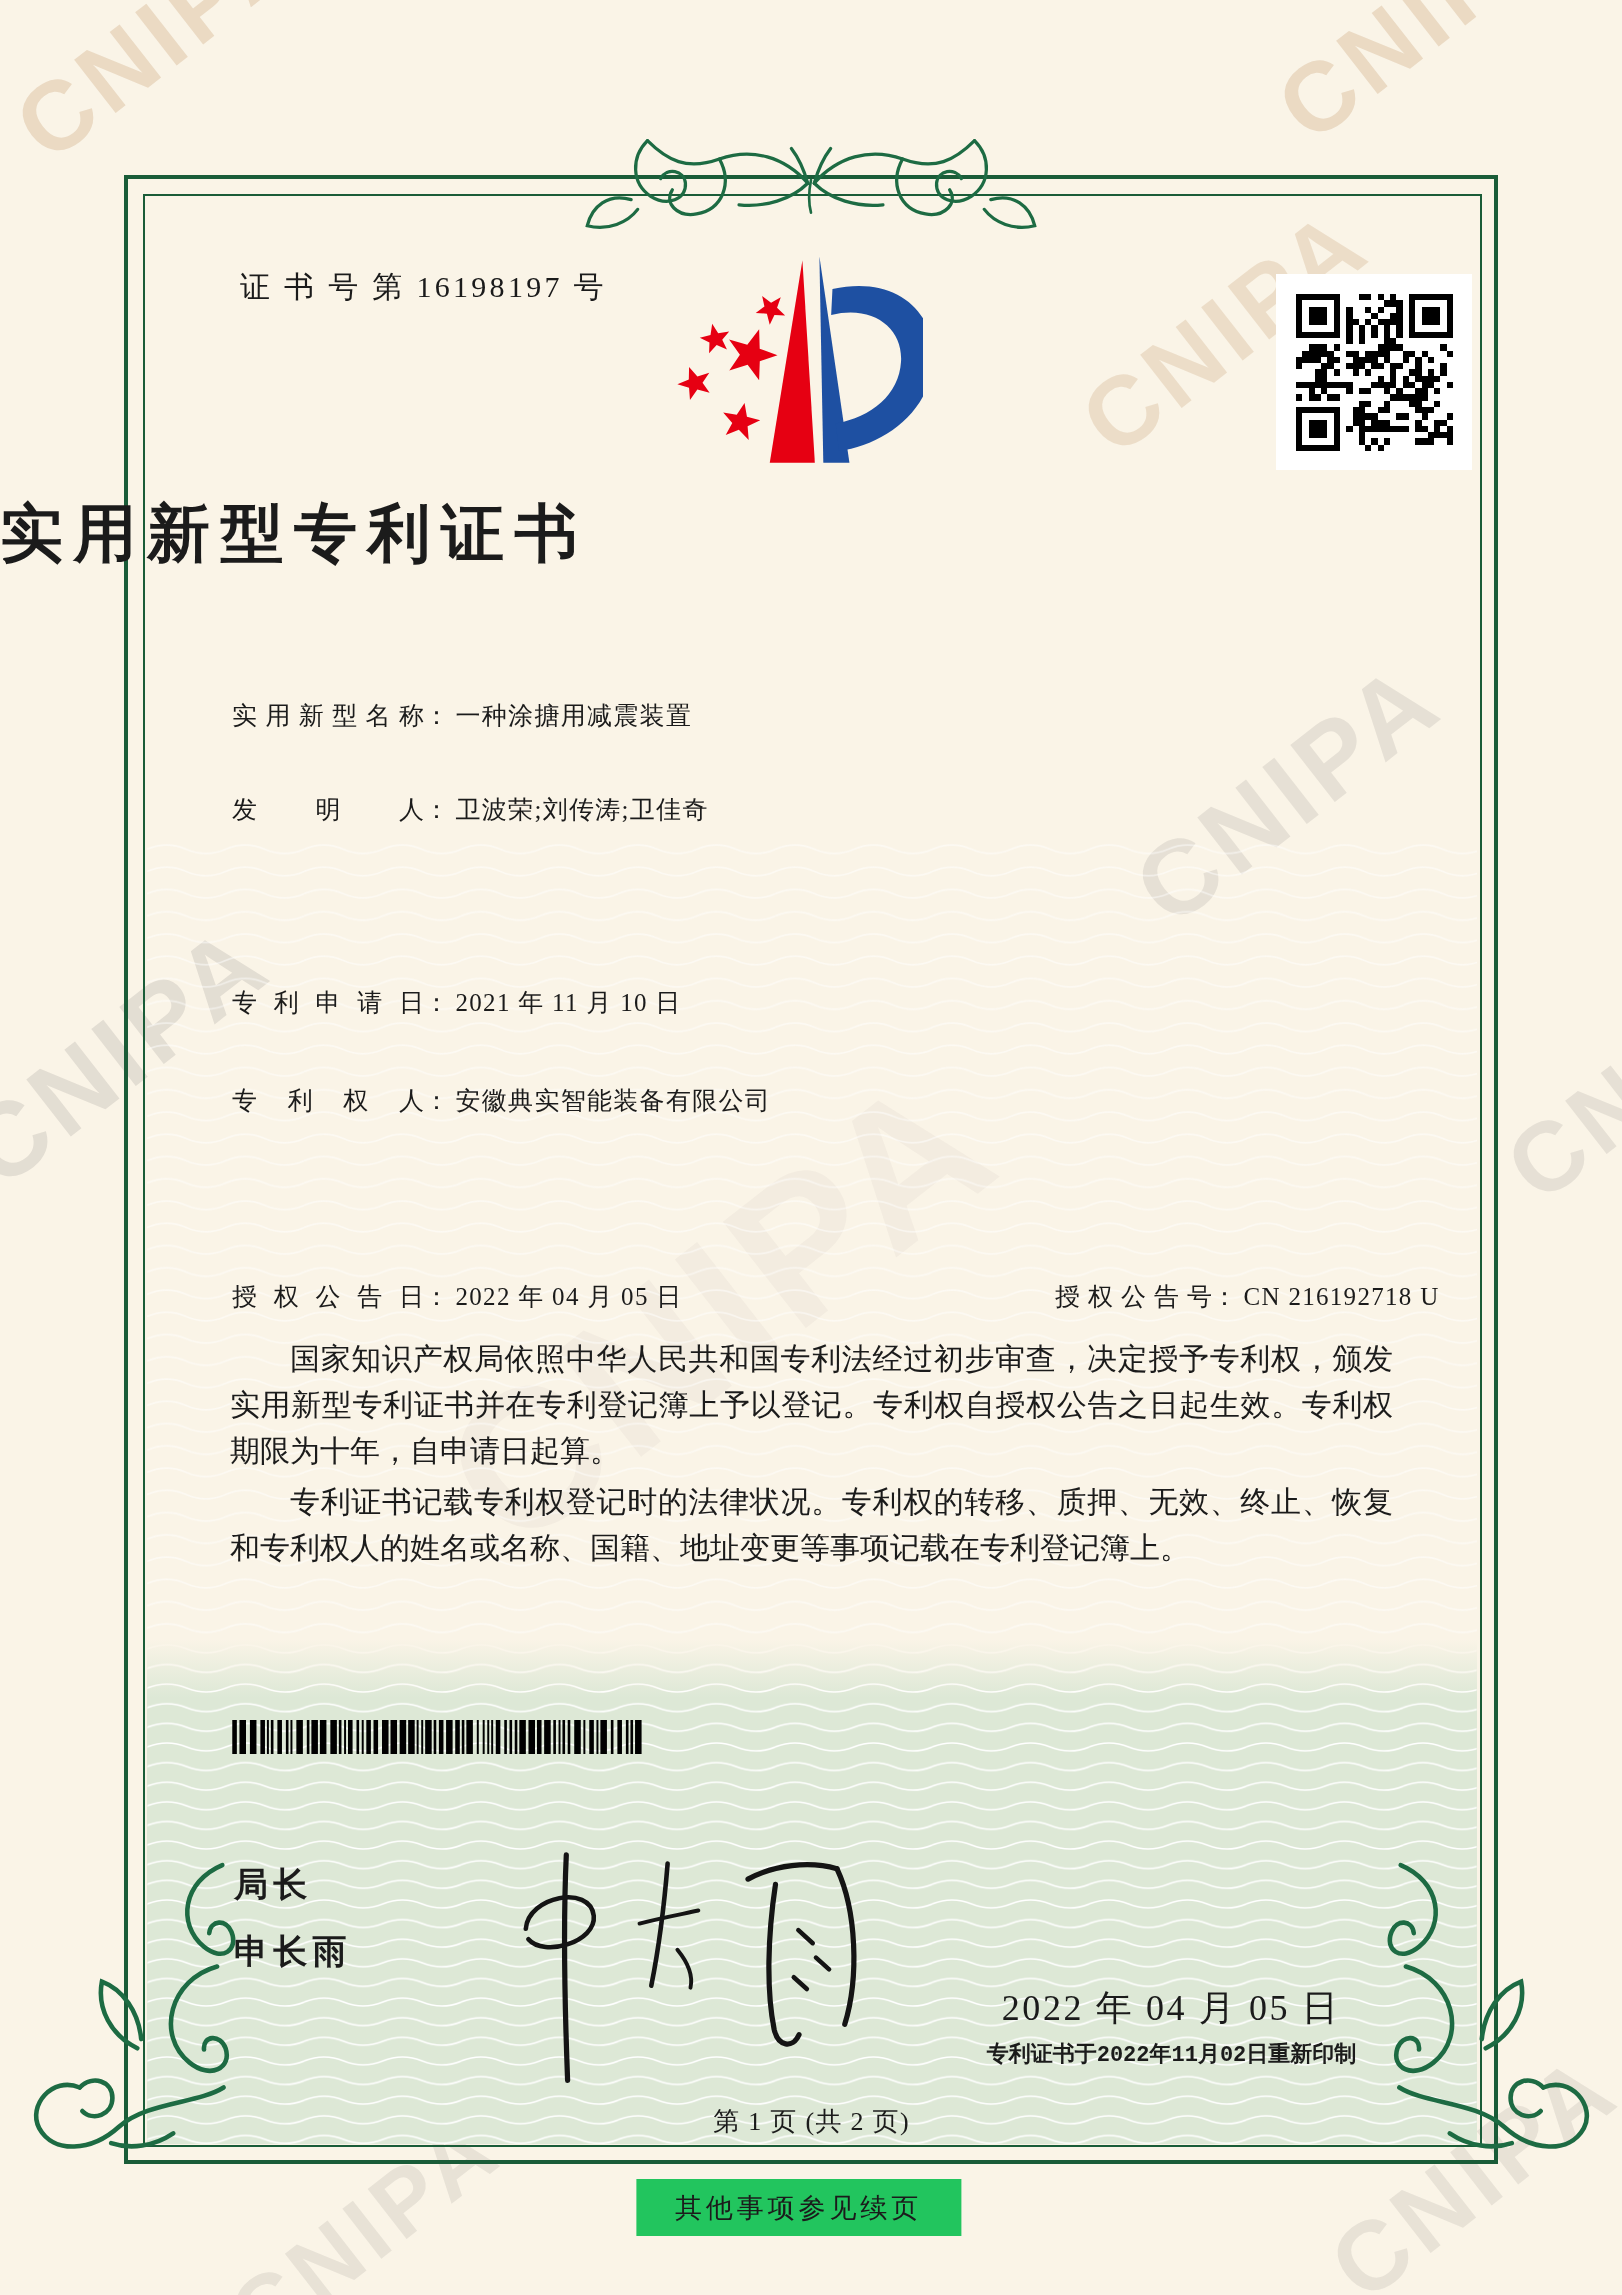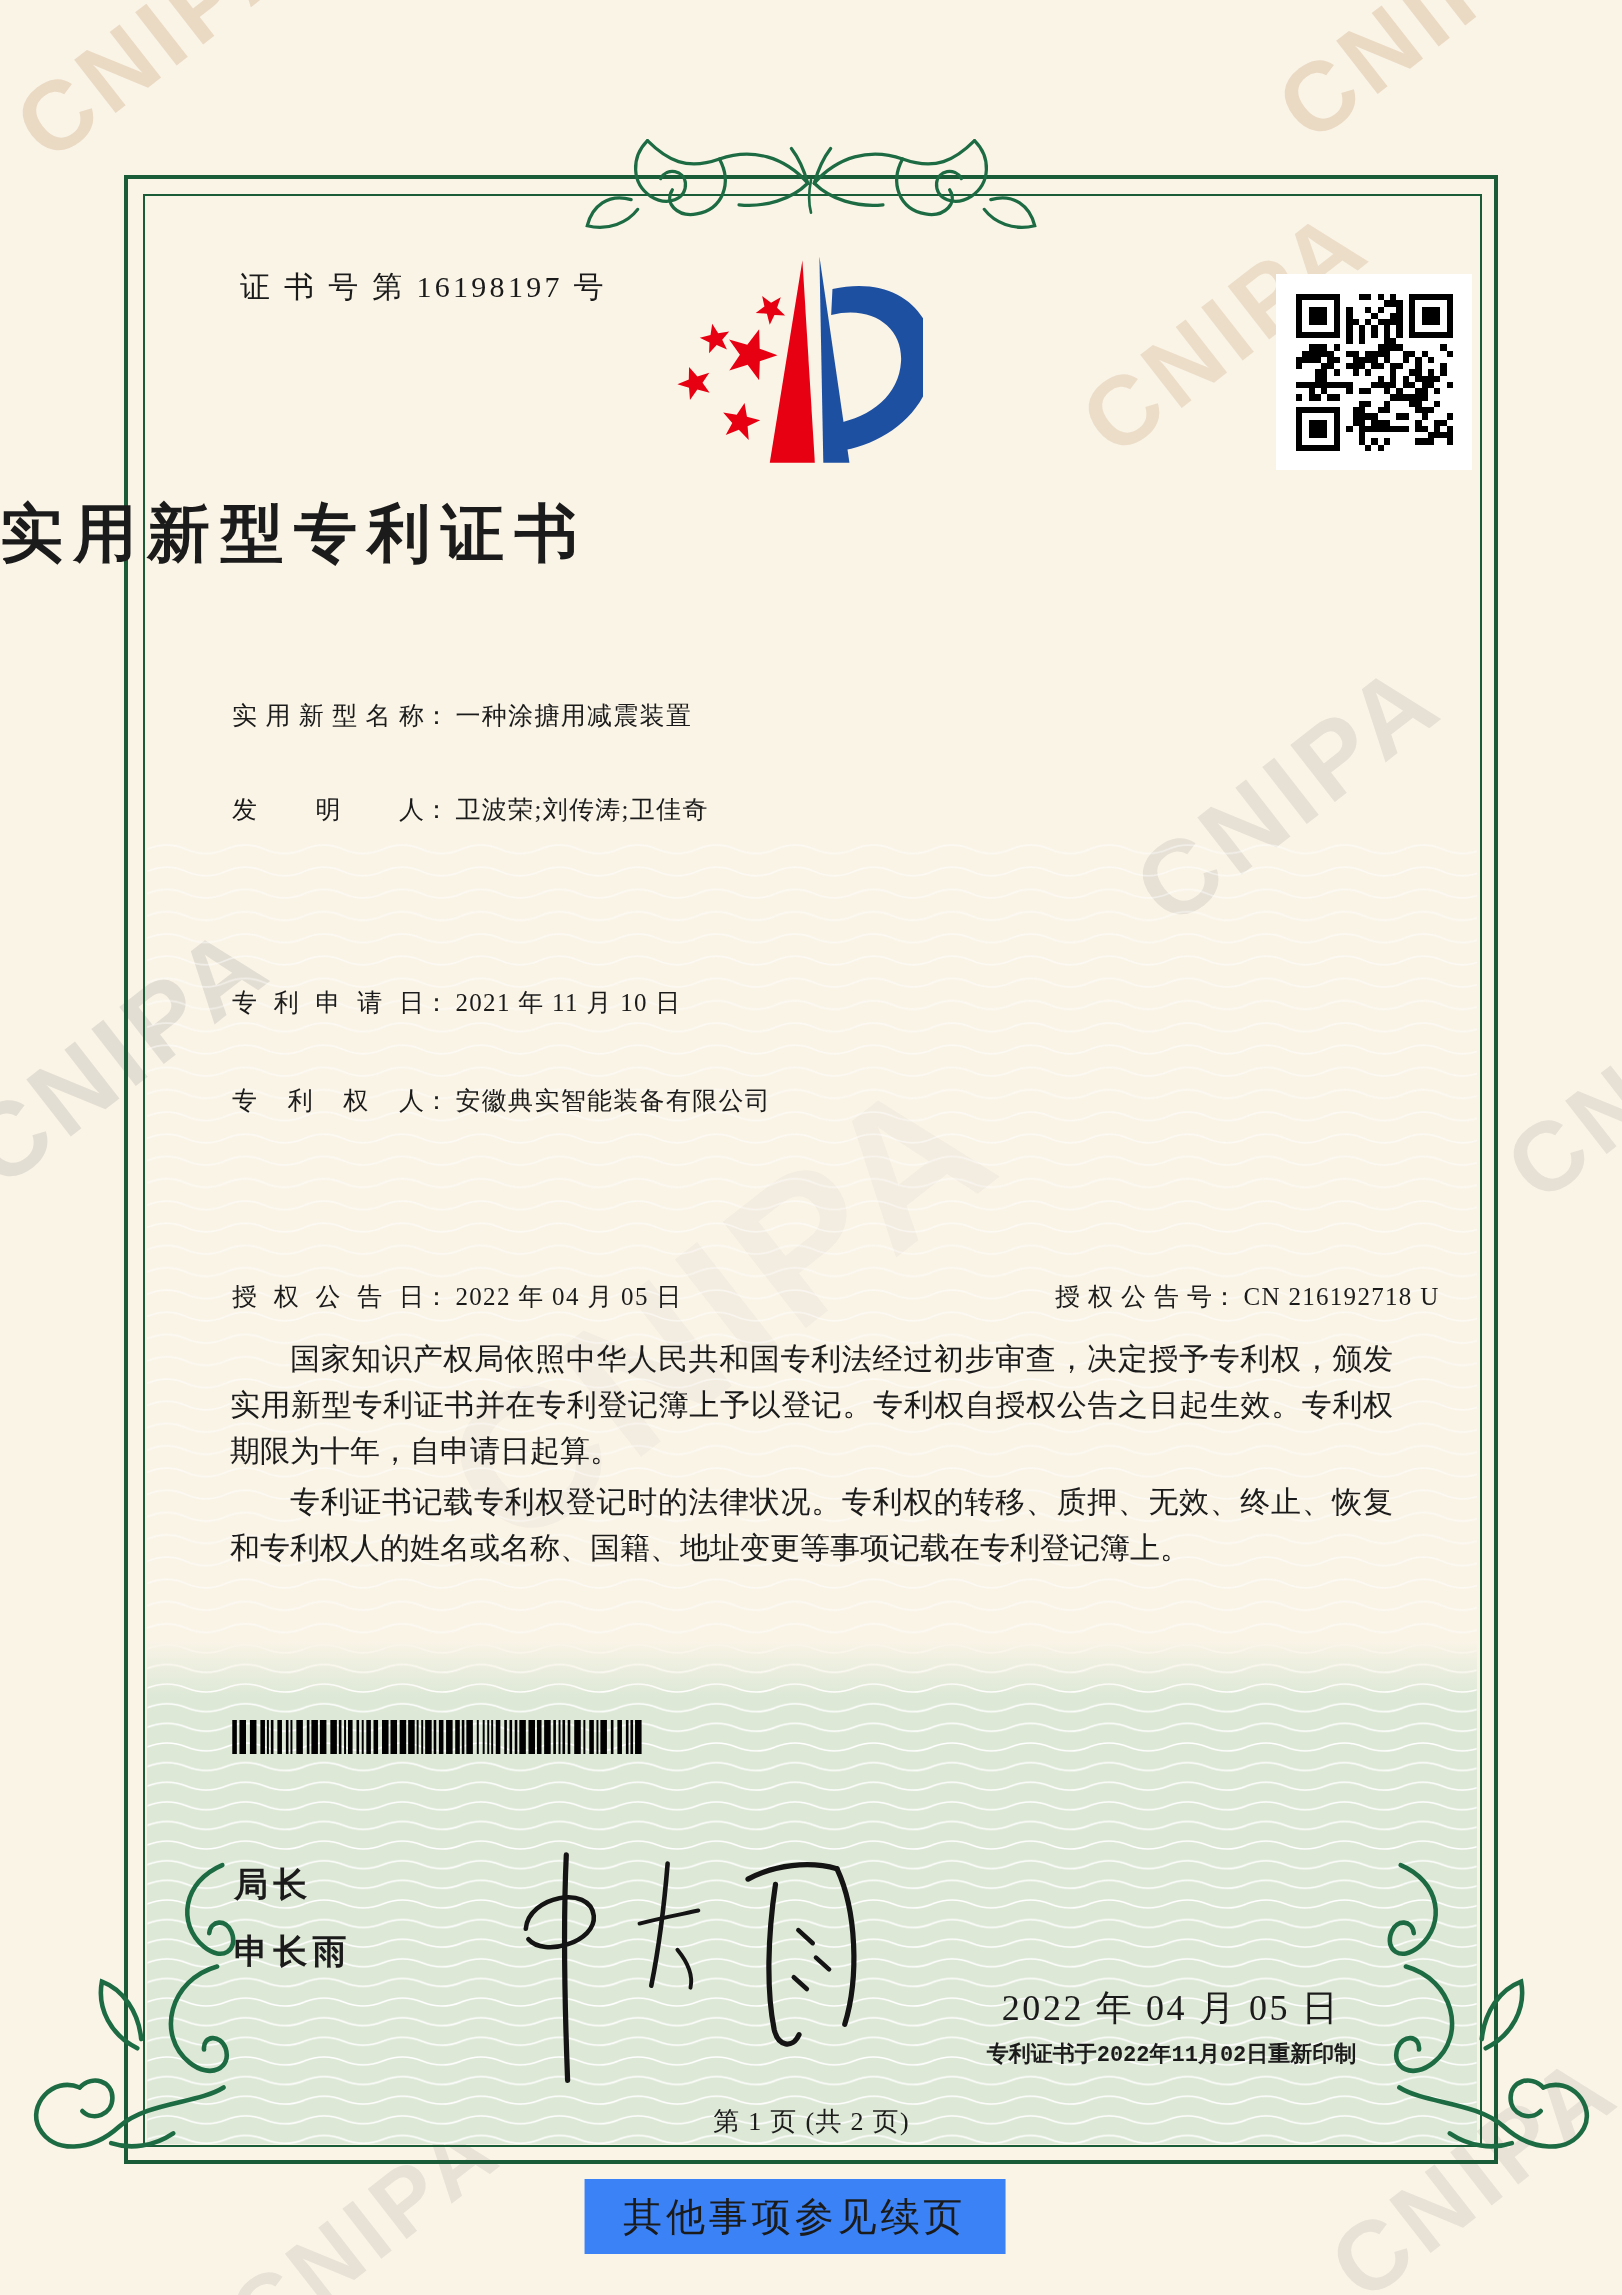--- a/index.html
+++ b/index.html
@@ -55,21 +55,21 @@
       font-family:"Liberation Sans","DejaVu Sans",sans-serif; letter-spacing:5.2px;}
   .signature{position:absolute; left:468px; top:1819px;}
   .issue-date{position:absolute; left:929px; top:1984px; width:484px; text-align:center;
       font-size:36px; letter-spacing:2.6px;}
   .reprint{position:absolute; left:903px; top:2039px; width:537px; text-align:center;
       font-size:22px; font-weight:bold;
       font-family:Liberation Mono, monospace;}
   .page-info{position:absolute; left:0; top:2104px; width:1623px; text-align:center;
       font-size:26px; letter-spacing:1.3px;}
   .footer-chip{position:absolute; left:50%; top:2179px; transform:translateX(-54%);
-      background:#3b82f6; padding:10.5px 39px; font-size:39px; letter-spacing:3.9px;}
+      background:#22c55e; padding:10.5px 39px; font-size:27px; letter-spacing:3.9px;}
 </style>
 </head>
 <body>
 
 <div class="page">
 
   <span class="wm" style="left:-6.5px;top:-19.6px;font-size:98px;color:rgba(205,170,130,0.35);">CNIPA</span>
   <span class="wm" style="left:1256px;top:-39px;font-size:98px;color:rgba(205,170,130,0.35);">CNIPA</span>
   <span class="wm" style="left:1060px;top:275px;font-size:98px;color:rgba(205,170,130,0.30);">CNIPA</span>
   <span class="wm" style="left:1112px;top:733px;font-size:105px;color:rgba(160,155,150,0.22);">CNIPA</span>

